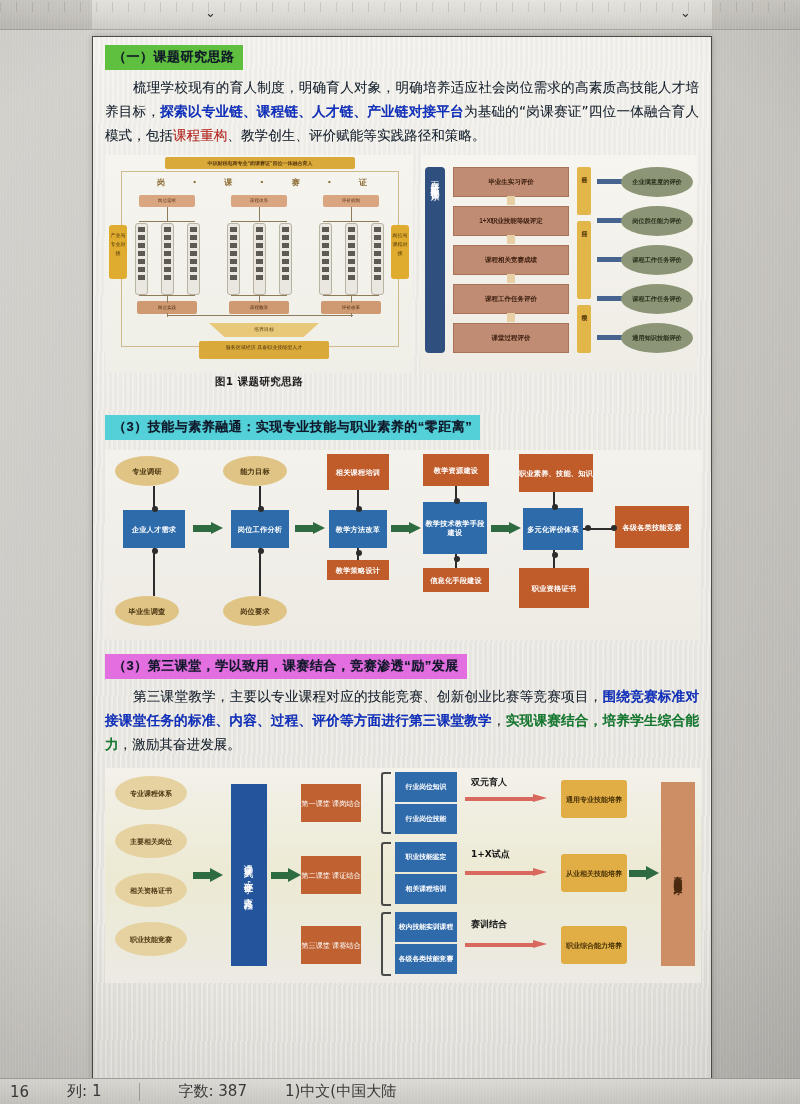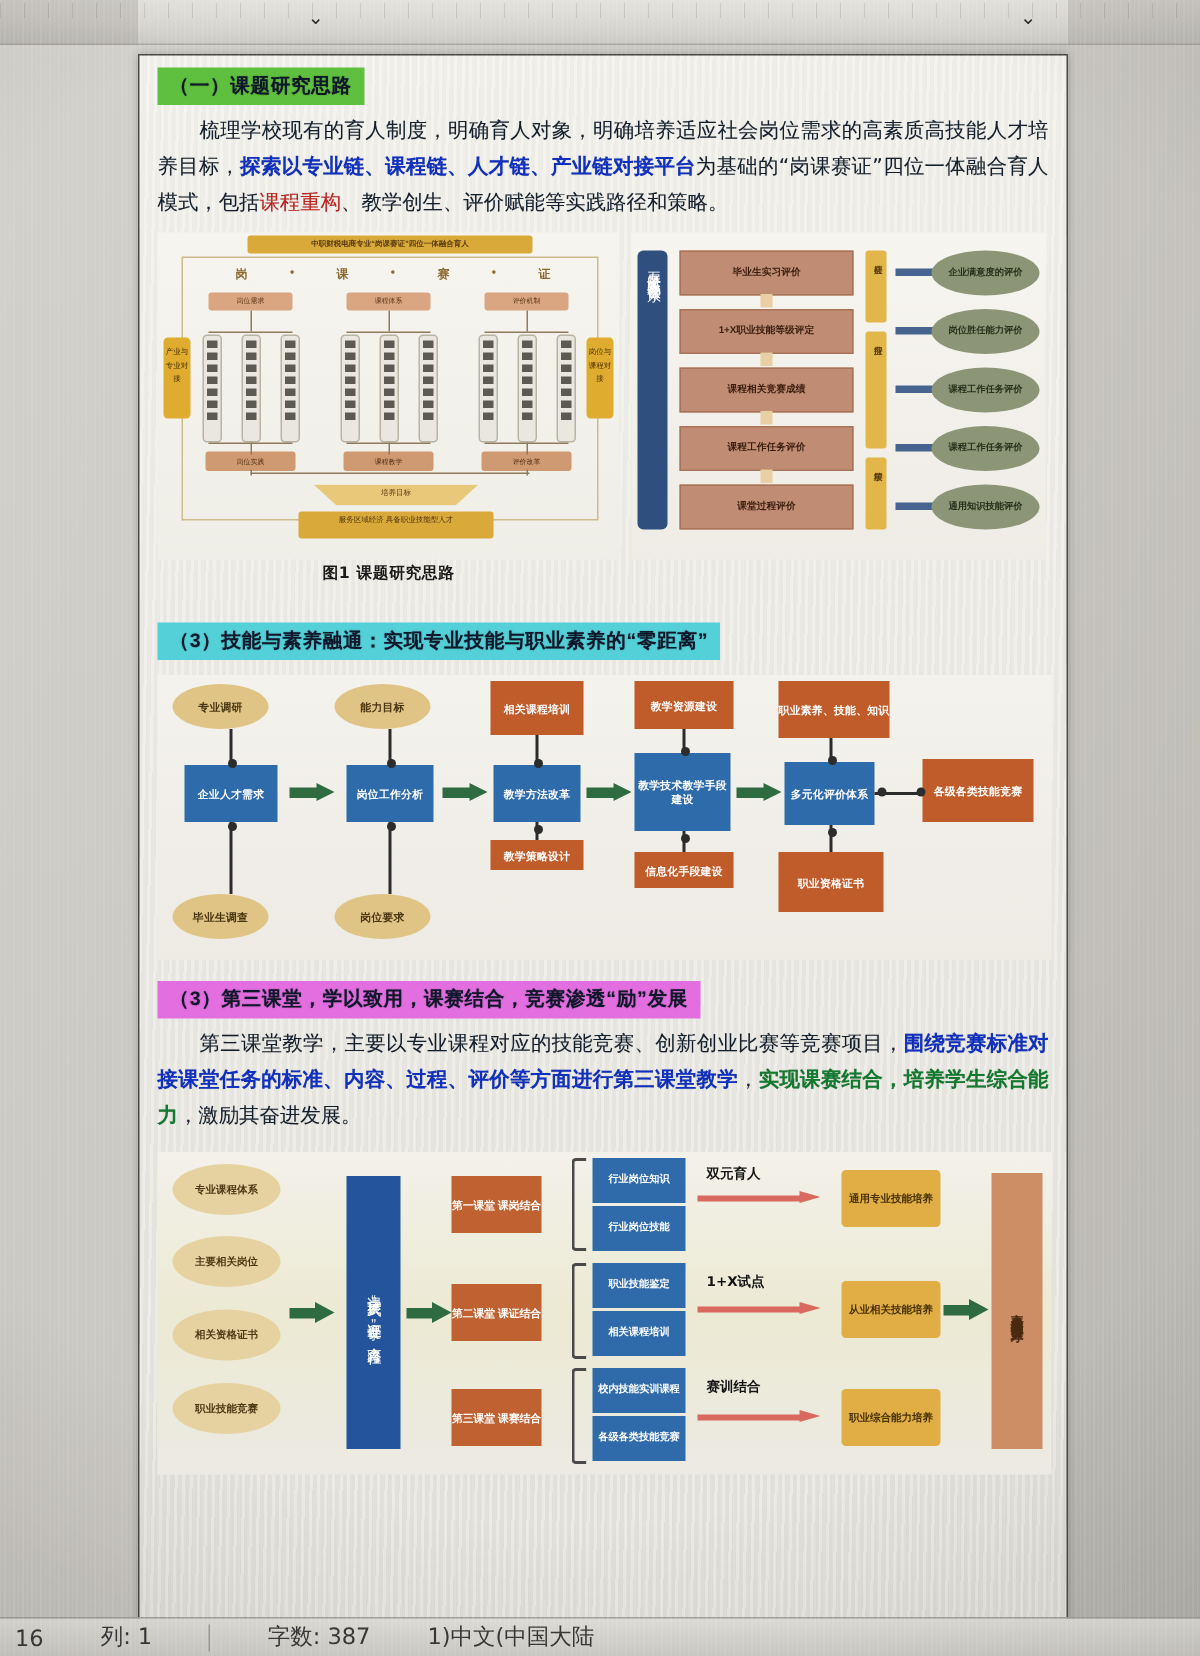--- a/index.html
+++ b/index.html
@@ -155,21 +155,21 @@
          background:linear-gradient(180deg,#f3f1ea,#ecead3,#eceae3); }
   .f3-ell{ position:absolute; left:10px; width:72px; height:34px; border-radius:50%;
            background:#e6d2a0; display:flex;align-items:center;justify-content:center;}
   .f3-ell span{ font-size:7px; color:#4c3a14; font-weight:bold; line-height:9px; text-align:center;}
   .f3-main{ position:absolute; left:126px; top:16px; width:36px; height:182px; background:#23549c;
             display:flex; align-items:center; justify-content:center;}
   .f3-main span{ writing-mode:vertical-rl; text-orientation:upright; color:#fff; font-size:9.5px;
                  line-height:17px; letter-spacing:1px;}
   .f3-cls{ position:absolute; left:196px; width:60px; height:38px; background:#bf6130;
            display:flex;align-items:center;justify-content:center;}
-  .f3-cls span{ color:#fff; font-size:7.2px; font-weight:bold; line-height:9px; text-align:left;}
+  .f3-cls span{ color:#fff; font-size:7.2px; font-weight:normal; line-height:9px; text-align:left;}
   .f3-blue{ position:absolute; left:290px; width:62px; height:30px; background:#2f6bab;
             display:flex;align-items:center;justify-content:center;}
   .f3-blue span{ color:#fff; font-size:6.8px; font-weight:bold; line-height:8.5px; text-align:center;}
   .f3-brace{ position:absolute; left:276px; width:10px; border:2px solid #4a4a4a; border-right:none; border-radius:3px 0 0 3px;}
   .f3-red{ position:absolute; left:360px; width:84px; height:9px;}
   .f3-red .s{ position:absolute; left:0; top:3px; width:70px; height:4px; background:#d9685f;}
   .f3-red .h{ position:absolute; left:68px; top:0; width:0;height:0;
               border-top:4.5px solid transparent;border-bottom:4.5px solid transparent;border-left:14px solid #d9685f;}
   .f3-lbl{ position:absolute; left:366px; font-size:9px; font-weight:bold; color:#141414;
            font-family:"DejaVu Sans", sans-serif;}

